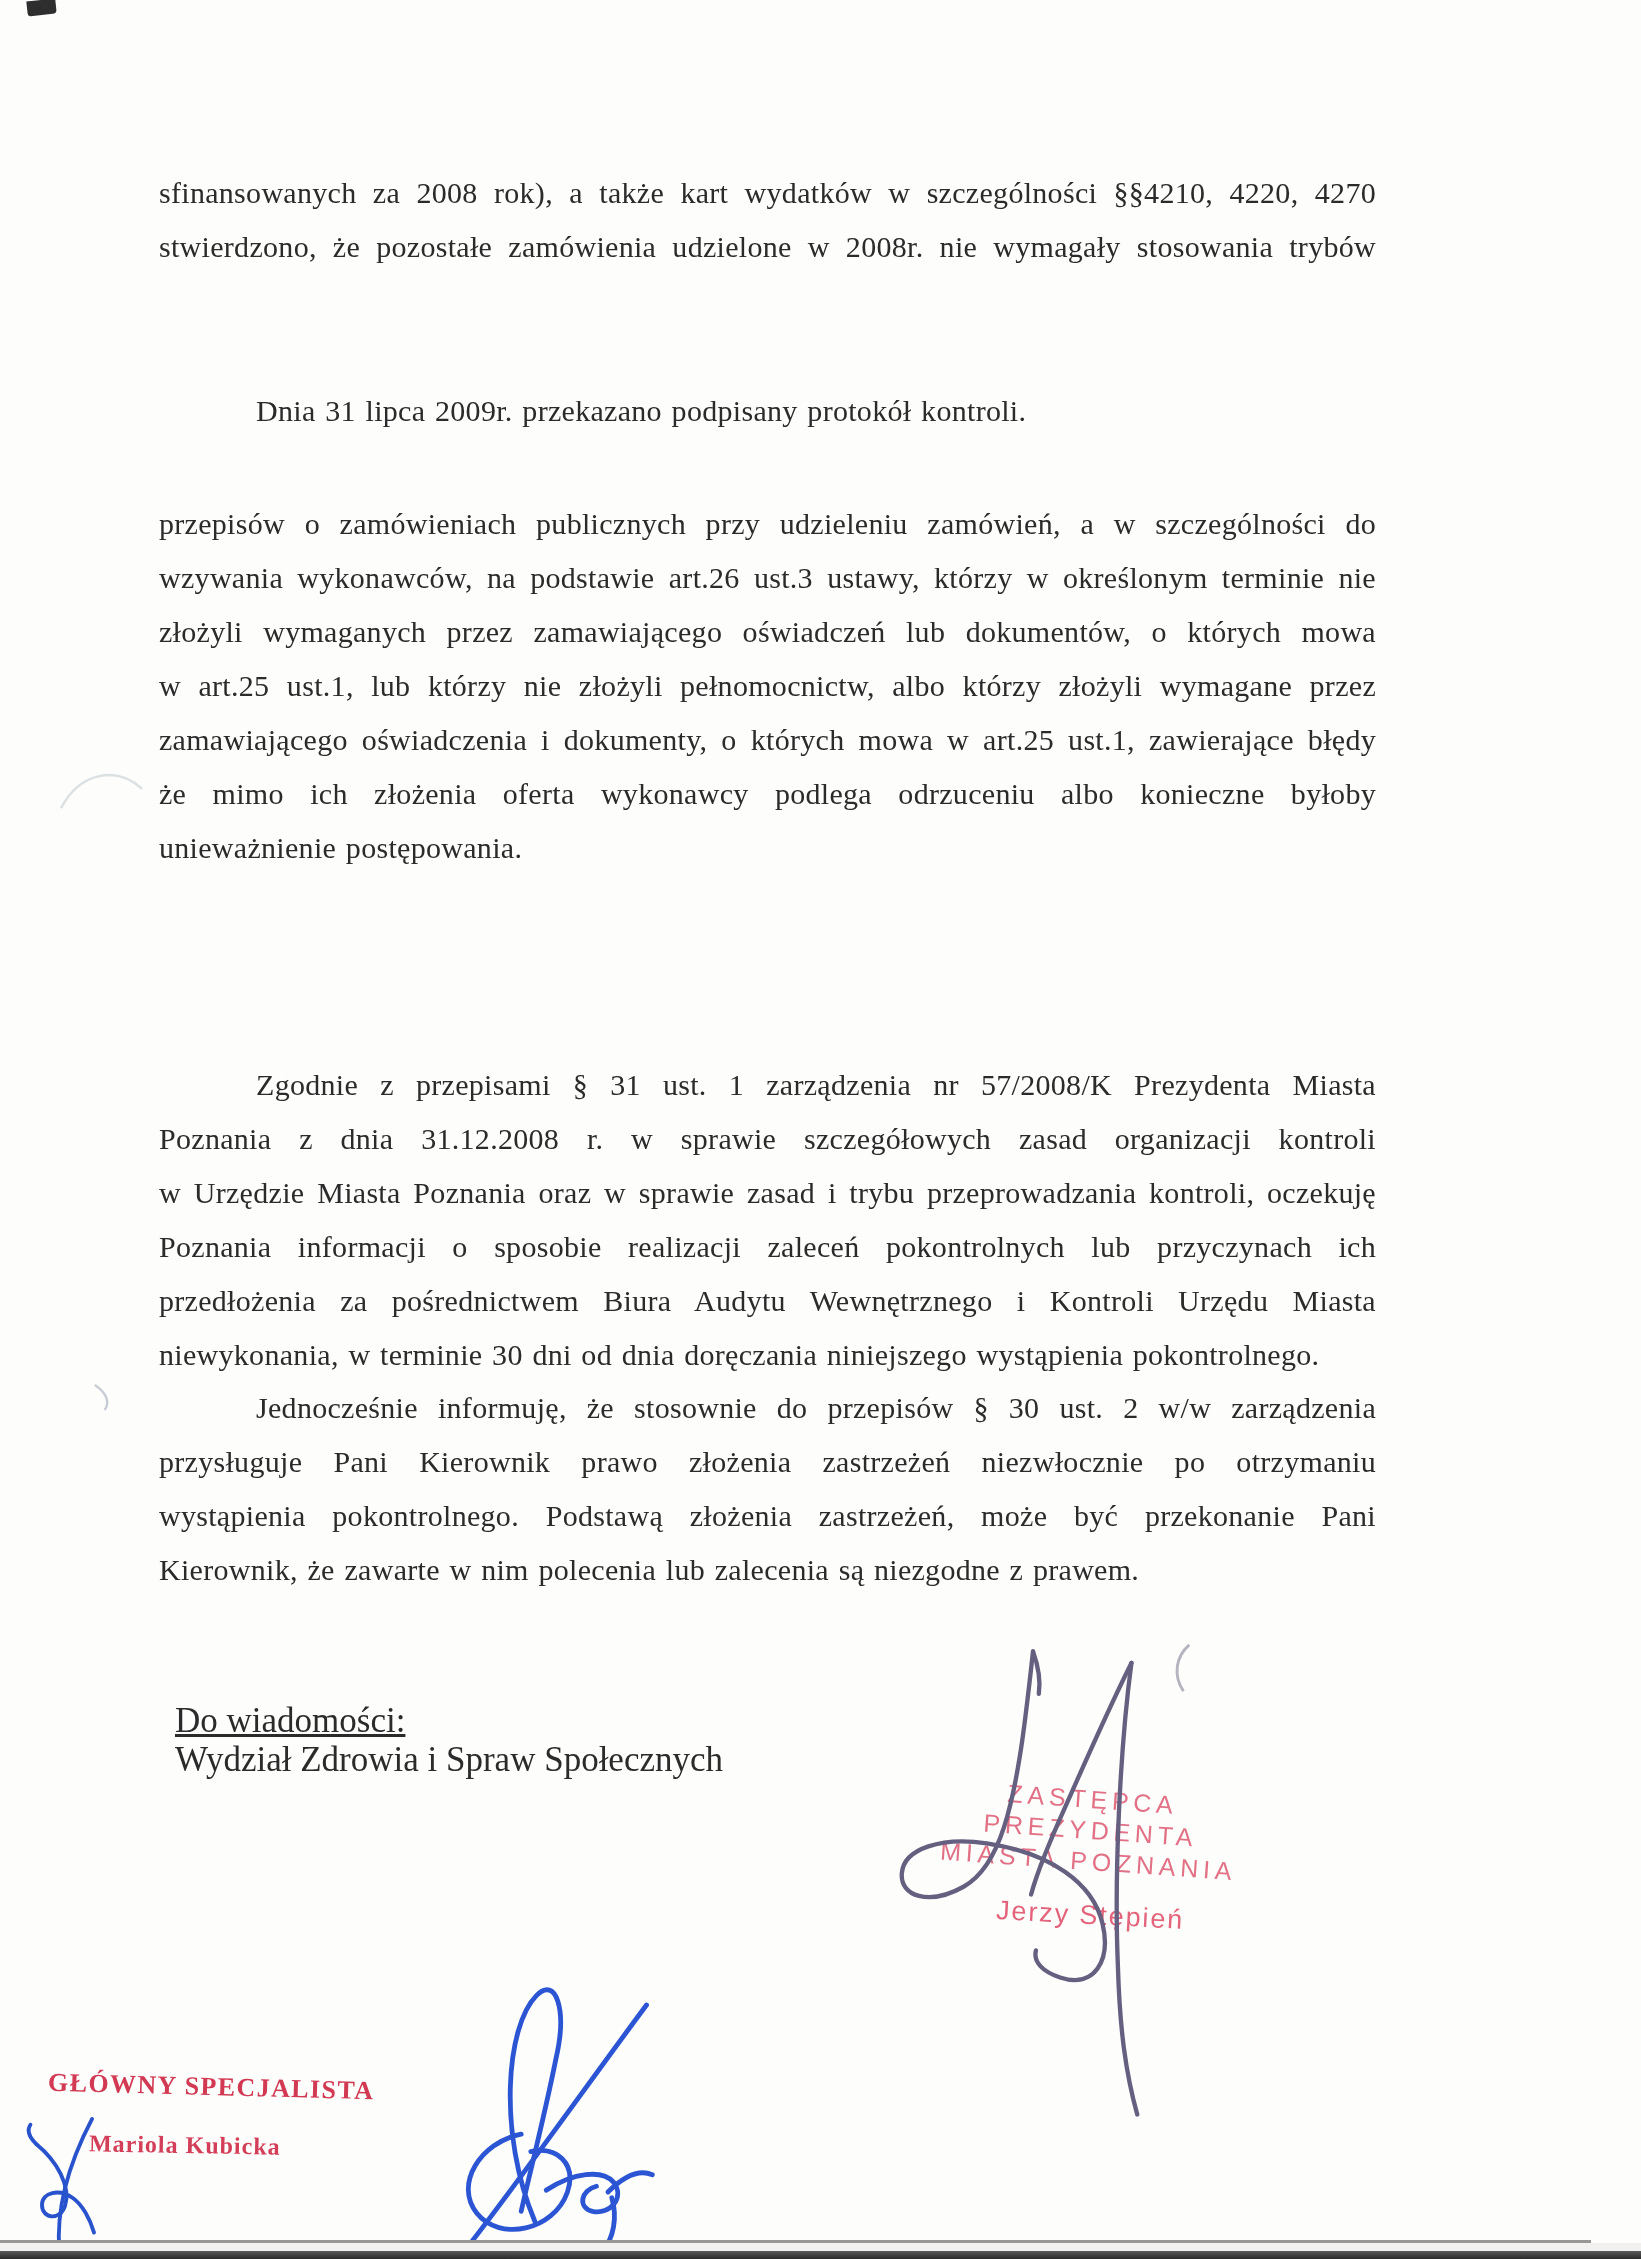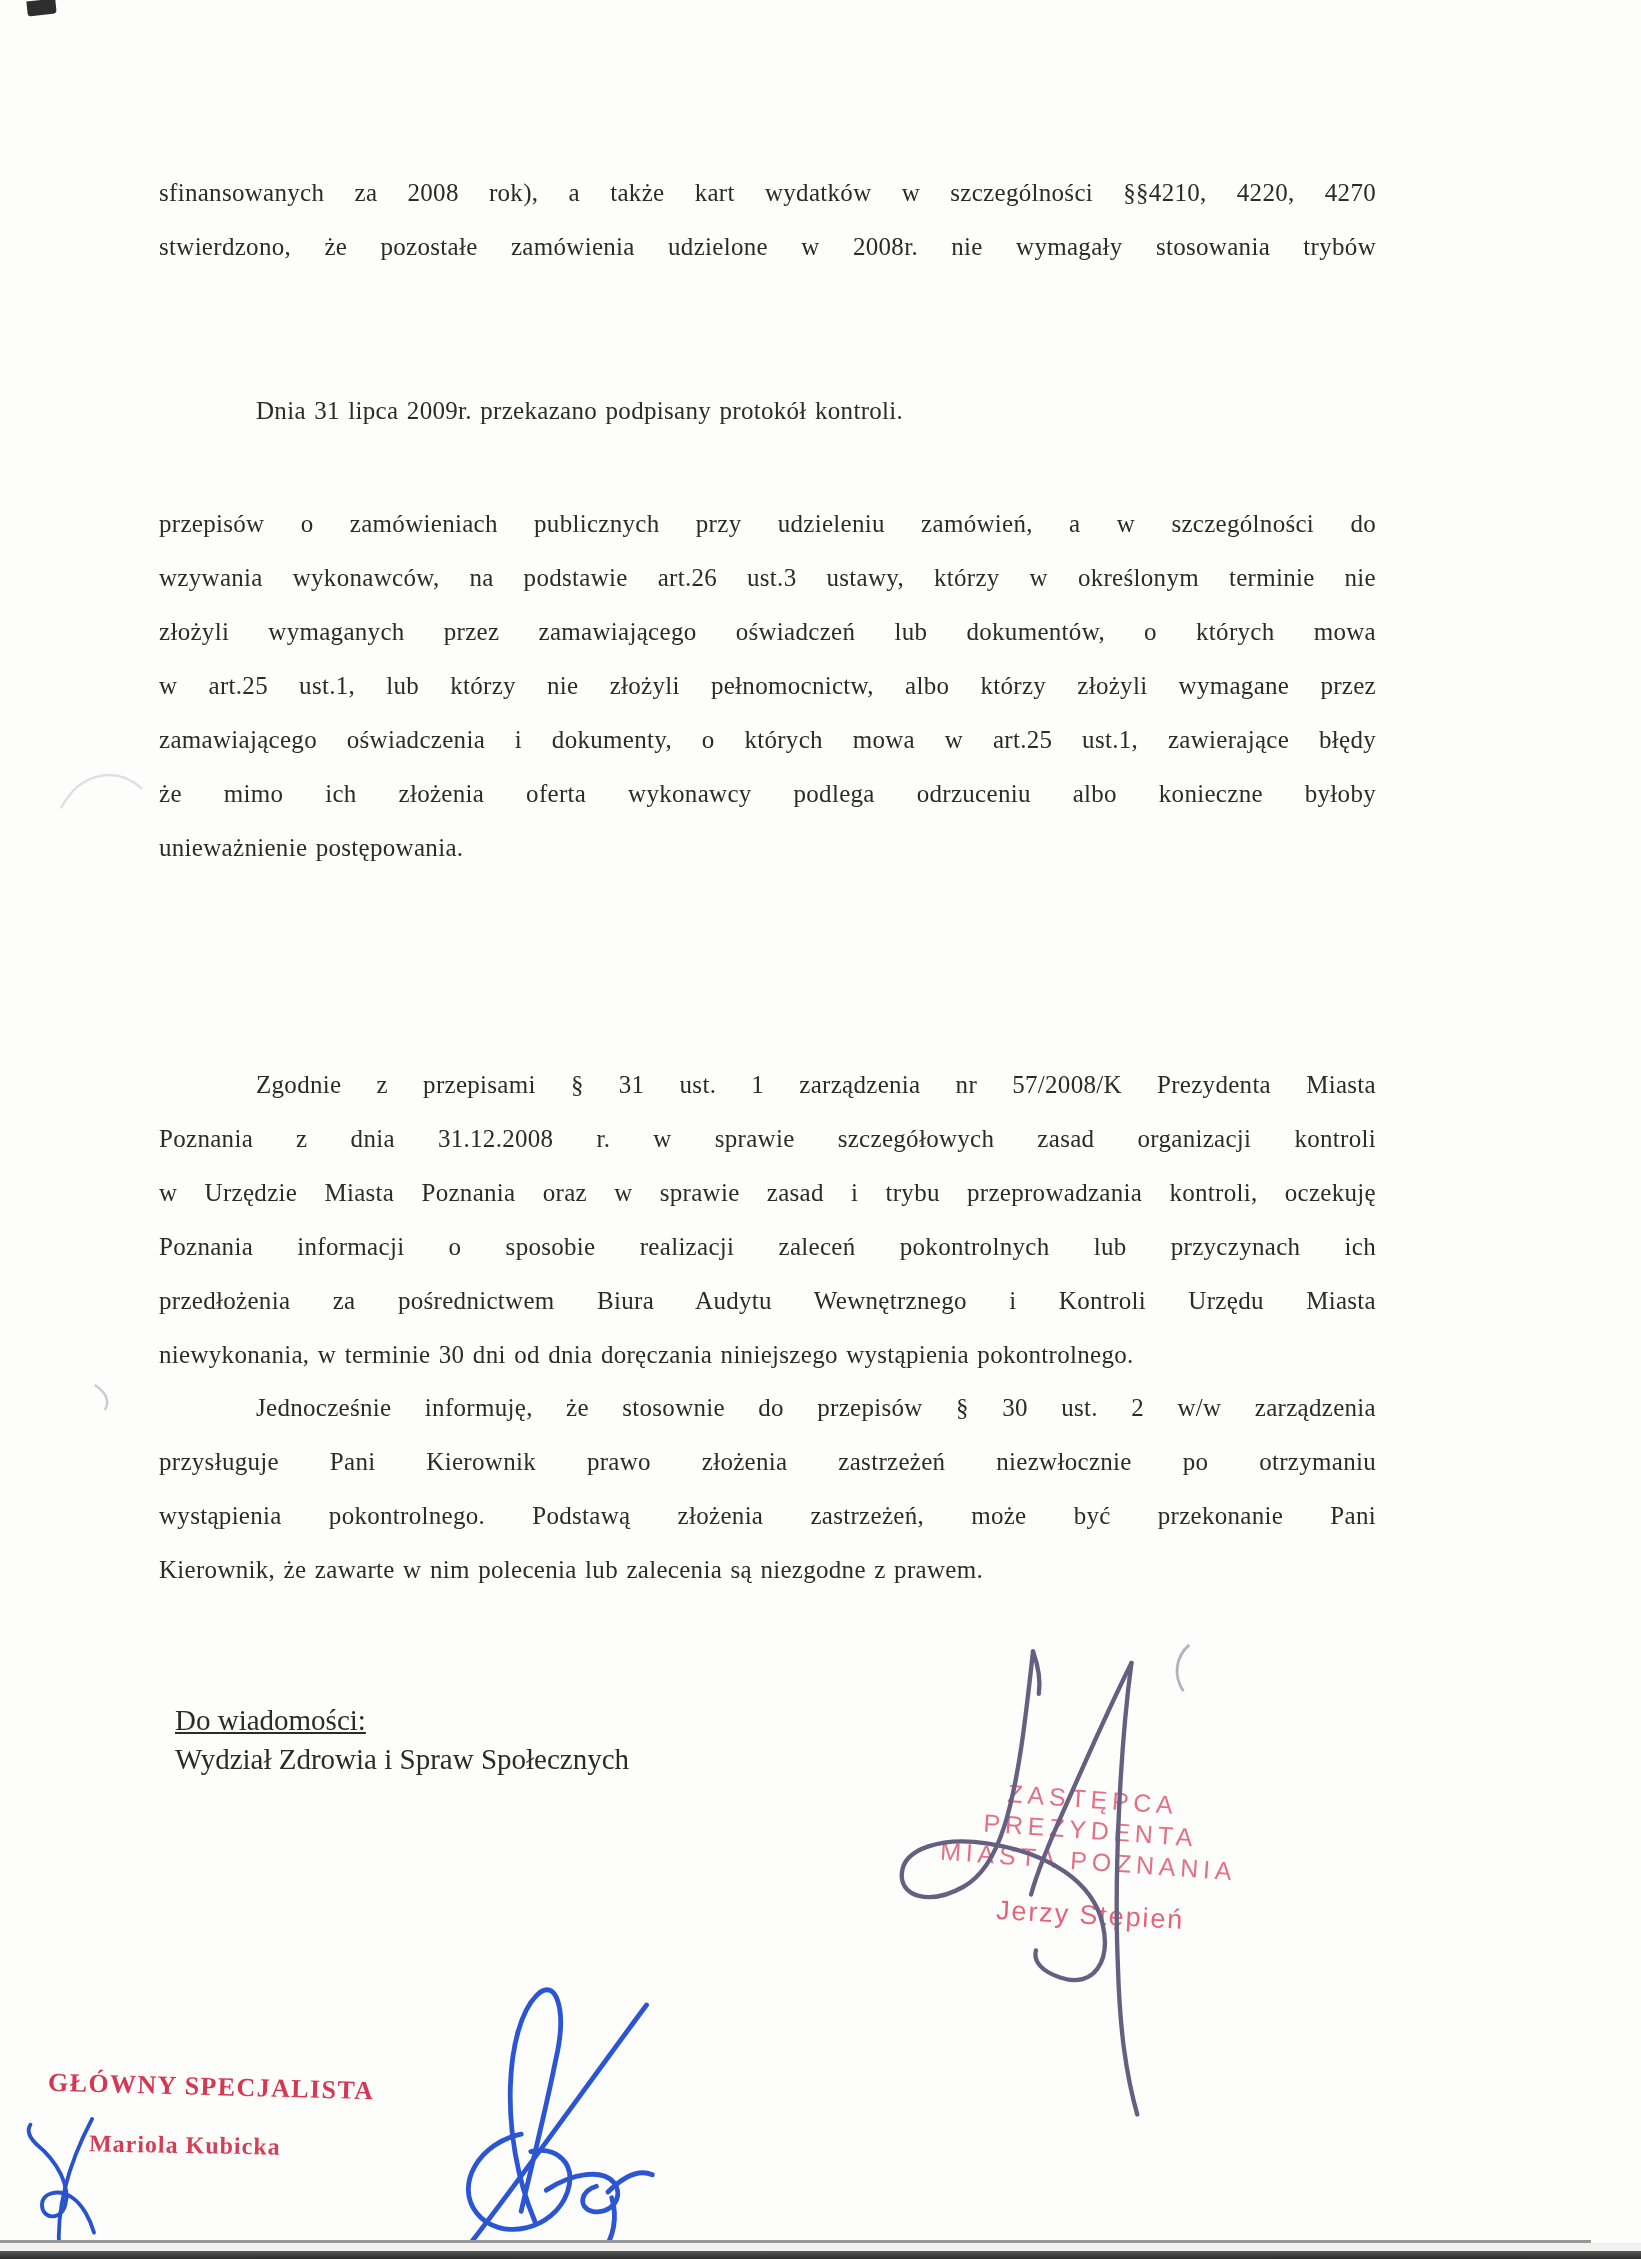--- a/index.html
+++ b/index.html
@@ -4,32 +4,32 @@
 <style>
   html,body{margin:0;padding:0;background:#e8e8e8;}
   .page{
     position:relative;width:1641px;height:2259px;margin:0 auto;
     background:#fdfdfc;overflow:hidden;
     font-family:"Liberation Serif",serif;color:#2b2b2b;
   }
   
   .para{
     position:absolute;left:159px;width:1217px;
-    font-size:25px;line-height:54px;letter-spacing:0.3px;word-spacing:1.9px;
+    font-size:30px;line-height:54px;letter-spacing:0.3px;word-spacing:1.9px;
   }
   .ln{min-height:54px;}
   .j{text-align:justify;text-align-last:justify;}
   .ind{text-indent:97px;}
   #para1{top:166px;}
   #para2{top:384px;}
   #para3{top:497px;}
   #para4{top:1058px;}
   #para5{top:1381px;}
   
-  .cc{position:absolute;left:175px;top:1701px;font-size:29px;line-height:39px;}
+  .cc{position:absolute;left:175px;top:1701px;font-size:35px;line-height:39px;}
   .cc-heading{text-decoration:underline;}
   
   .stamp{position:absolute;font-family:"Liberation Sans",sans-serif;}
   .deputy-stamp{
     left:912px;top:1784px;width:357px;text-align:center;
     transform:rotate(4deg);color:#e0677e;opacity:.93;
     font-size:25px;line-height:31px;letter-spacing:4.8px;font-weight:500;
   }
   .deputy-name{
     left:996px;top:1900px;transform:rotate(3deg);

